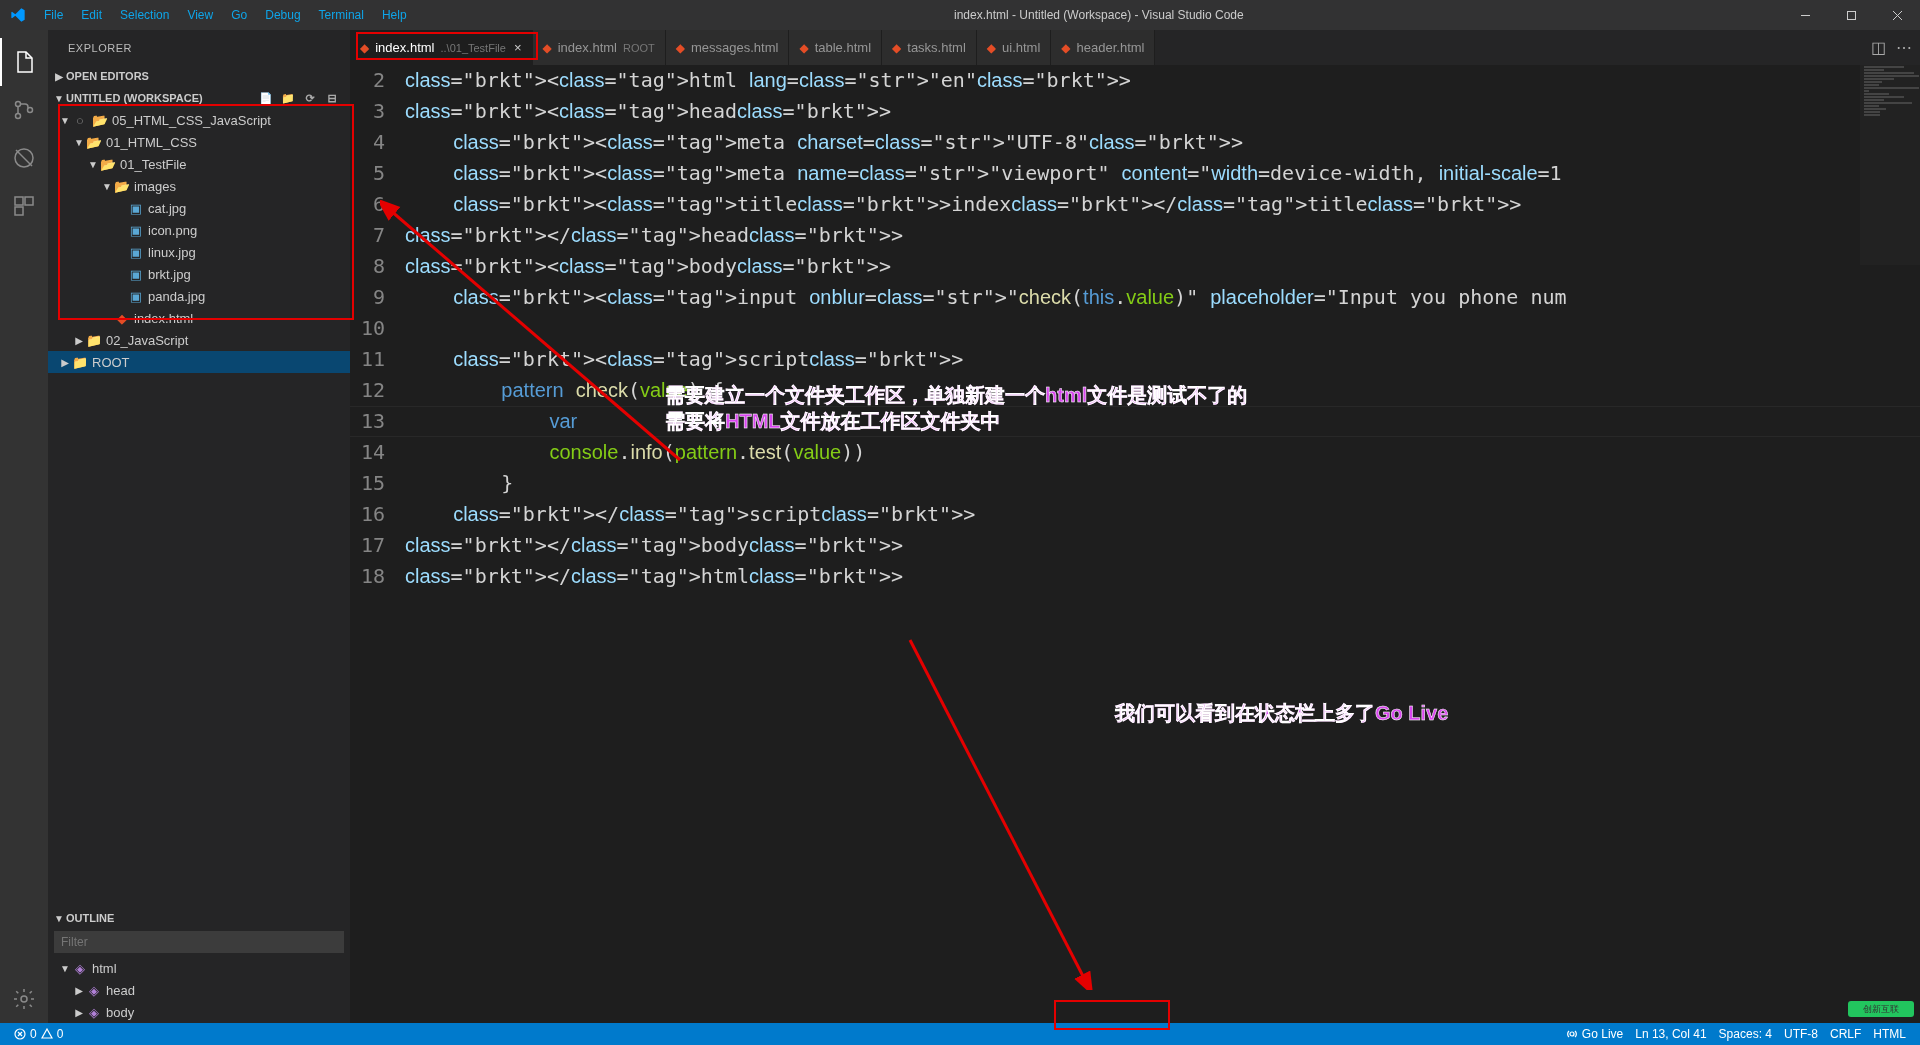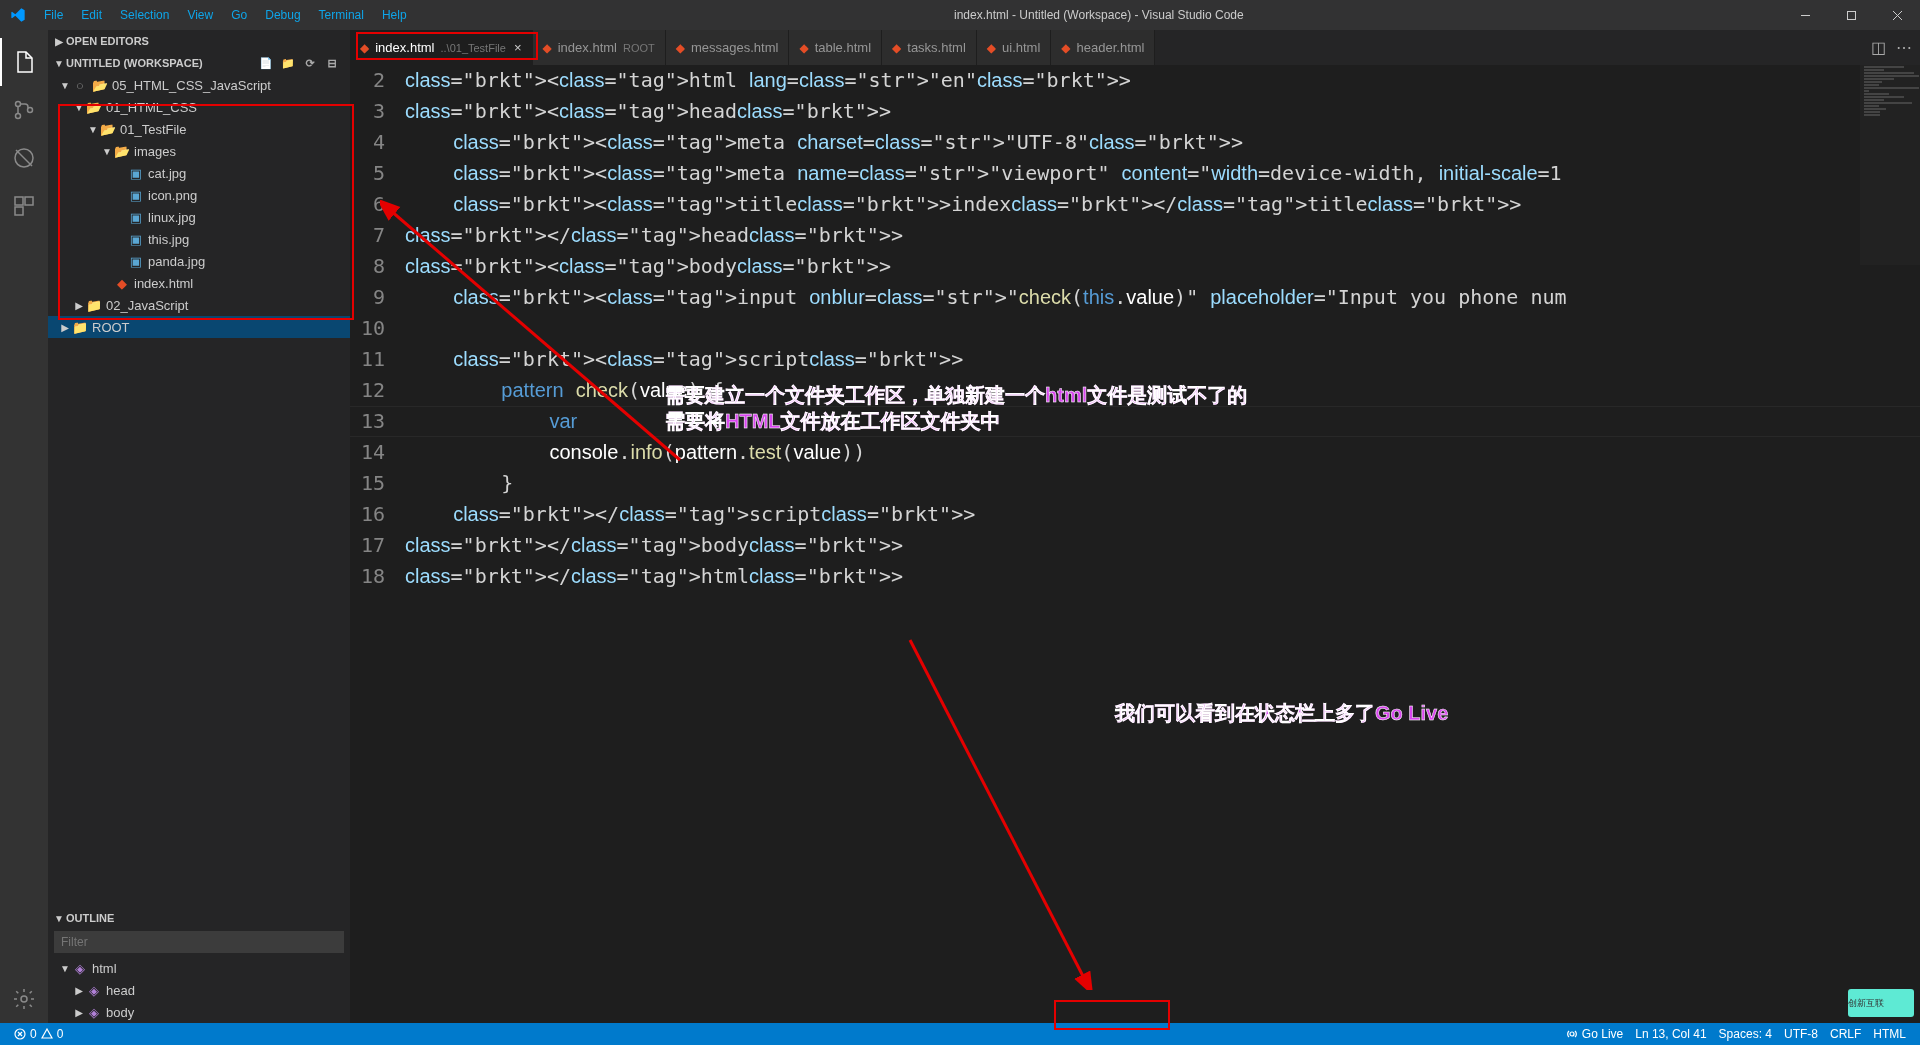--- a/index.html
+++ b/index.html
@@ -56,37 +56,37 @@
 .tab .close { margin-left:8px; color:#ccc; font-size:13px; }
 .tab .desc { color:#777; margin-left:6px; font-size:11px; }
 .tabs .tab-actions { margin-left:auto; display:flex; align-items:center; padding:0 8px; color:#aaa; gap:10px; }
 
 .editor { flex:1; position:relative; overflow:hidden; background:#1e1e1e; }
 .gutter { position:absolute; left:0; top:0; width:55px; text-align:right; color:#858585; font-family: Consolas, monospace; font-size:20px; line-height:31px; padding-right:20px; }
 .code { position:absolute; left:55px; right:0; top:0; font-family: Consolas, monospace; font-size:20px; line-height:31px; white-space:pre; color:#d4d4d4; }
 .code .attr { color:#9cdcfe; }
 .code .kw { color:#569cd6; }
 .code .fn { color:#dcdcaa; }
-.code .ident { color:#ffffff; }
+.code .ident { color:#84cc16; }
 .current-line { position:absolute; left:0; right:0; height:31px; border-top:1px solid #282828; border-bottom:1px solid #282828; }
 
 .minimap { position:absolute; right:0; top:0; width:60px; height:200px; background:rgba(120,120,120,0.05); }
 .minimap .mmline { height:2px; margin:1px 4px; background:#444; }
 
 
 .anno { position:absolute; font-size:20px; font-weight:700; color:#d946ef; -webkit-text-stroke: 0.5px #fff; z-index:60; pointer-events:none; font-family: "Microsoft YaHei", sans-serif; }
 .arrow-svg { position:absolute; z-index:55; pointer-events:none; }
 
 
 .statusbar { height:22px; background:#007acc; display:flex; align-items:center; font-size:12px; color:#fff; padding:0 8px; }
 .statusbar .sb-item { padding: 0 6px; cursor:pointer; display:flex; align-items:center; gap:4px; }
 .statusbar .sb-spacer { flex:1; }
 .statusbar .sb-item svg { width:12px; height:12px; }
 
-.watermark { position:absolute; right:6px; bottom:28px; width:66px; height:28px; background:#5eead4; border-radius:3px; display:flex; align-items:center; font-size:9px; color:#333; z-index:70; }
+.watermark { position:absolute; right:6px; bottom:28px; width:66px; height:16px; background:#22c55e; border-radius:3px; display:flex; align-items:center; justify-content:center; font-size:9px; color:#333; z-index:70; }
 </style>
 </head>
 <body>
 
 <div class="titlebar">
   <div class="logo">
     <svg viewBox="0 0 24 24" fill="#0098ff">
         <path d="M17 2l5 3v14l-5 3-9-9-5 4-1-1V8l1-1 5 4 9-9z"></path>
       </svg>
   </div>
@@ -154,20 +154,21 @@
     <div class="spacer"></div>
     <div class="aicon">
         <svg width="24" height="24" viewBox="0 0 24 24" fill="none" stroke="currentColor" stroke-width="1.5">
           <circle cx="12" cy="12" r="3"></circle>
           <path d="M12 2v3M12 19v3M4.2 4.2l2.1 2.1M17.7 17.7l2.1 2.1M2 12h3M19 12h3M4.2 19.8l2.1-2.1M17.7 6.3l2.1-2.1"></path>
         </svg>
       </div>
   </div>
 
   <div class="sidebar">
+    <div class="sidebar-title">EXPLORER</div>
     <div class="section-header">
       <span class="twisty">▶</span>
       <span>OPEN EDITORS</span>
     </div>
     <div class="section-header">
       <span class="twisty">▼</span>
       <span>UNTITLED (WORKSPACE)</span>
       <div class="actions">
         <span class="a-icon">📄</span>
         <span class="a-icon">📁</span>
@@ -216,21 +217,21 @@
         <div class="tree-item">
           <span class="indent" style="width:66px"></span>
           <span class="tw"></span>
           <span class="fic img-ic">▣</span>
           <span>linux.jpg</span>
         </div>
         <div class="tree-item">
           <span class="indent" style="width:66px"></span>
           <span class="tw"></span>
           <span class="fic img-ic">▣</span>
-          <span>this.jpg</span>
+          <span>brkt.jpg</span>
         </div>
         <div class="tree-item">
           <span class="indent" style="width:66px"></span>
           <span class="tw"></span>
           <span class="fic img-ic">▣</span>
           <span>panda.jpg</span>
         </div>
         <div class="tree-item">
           <span class="indent" style="width:52px"></span>
           <span class="tw"></span>

